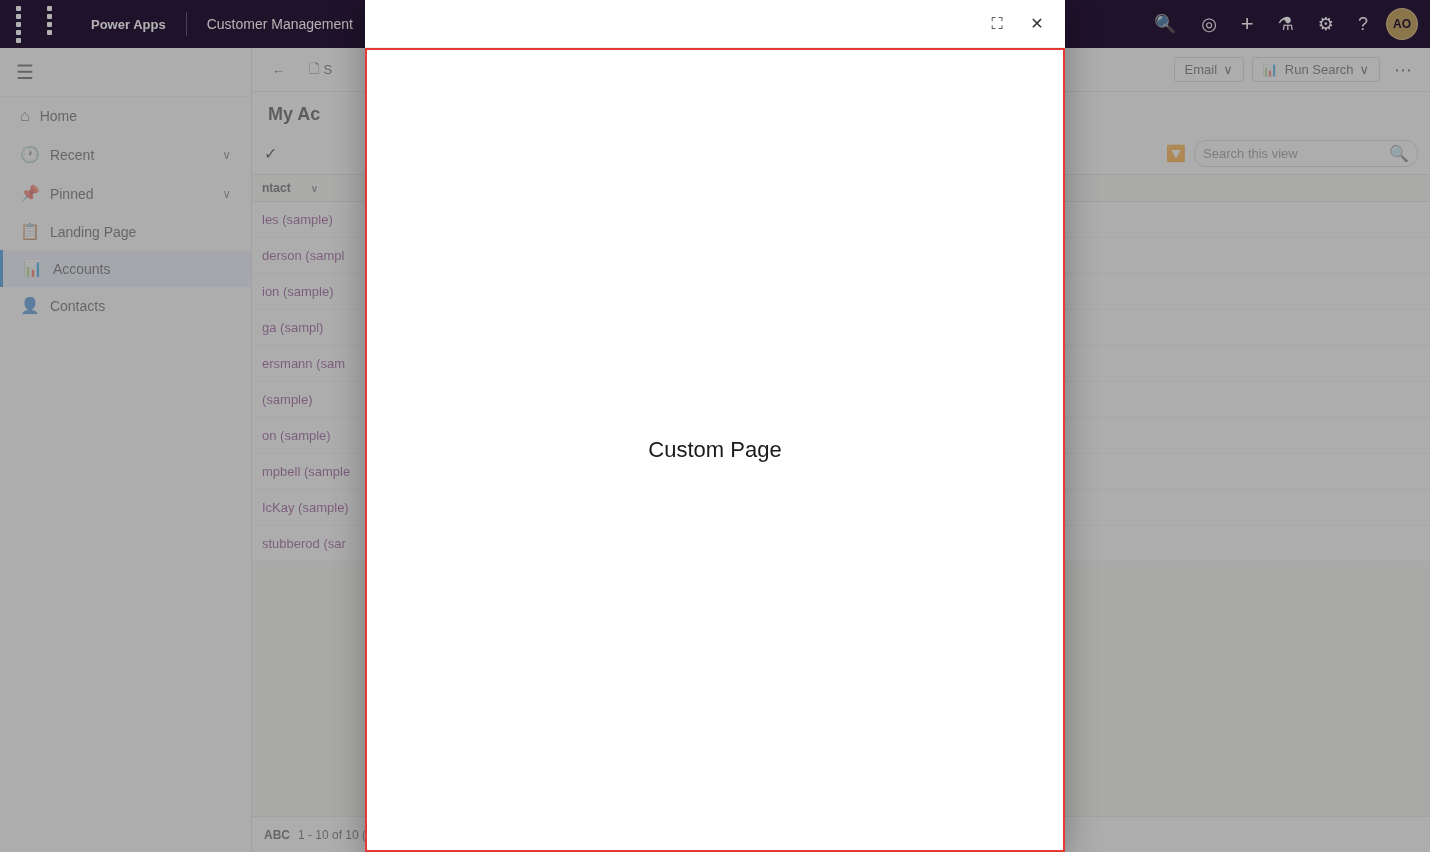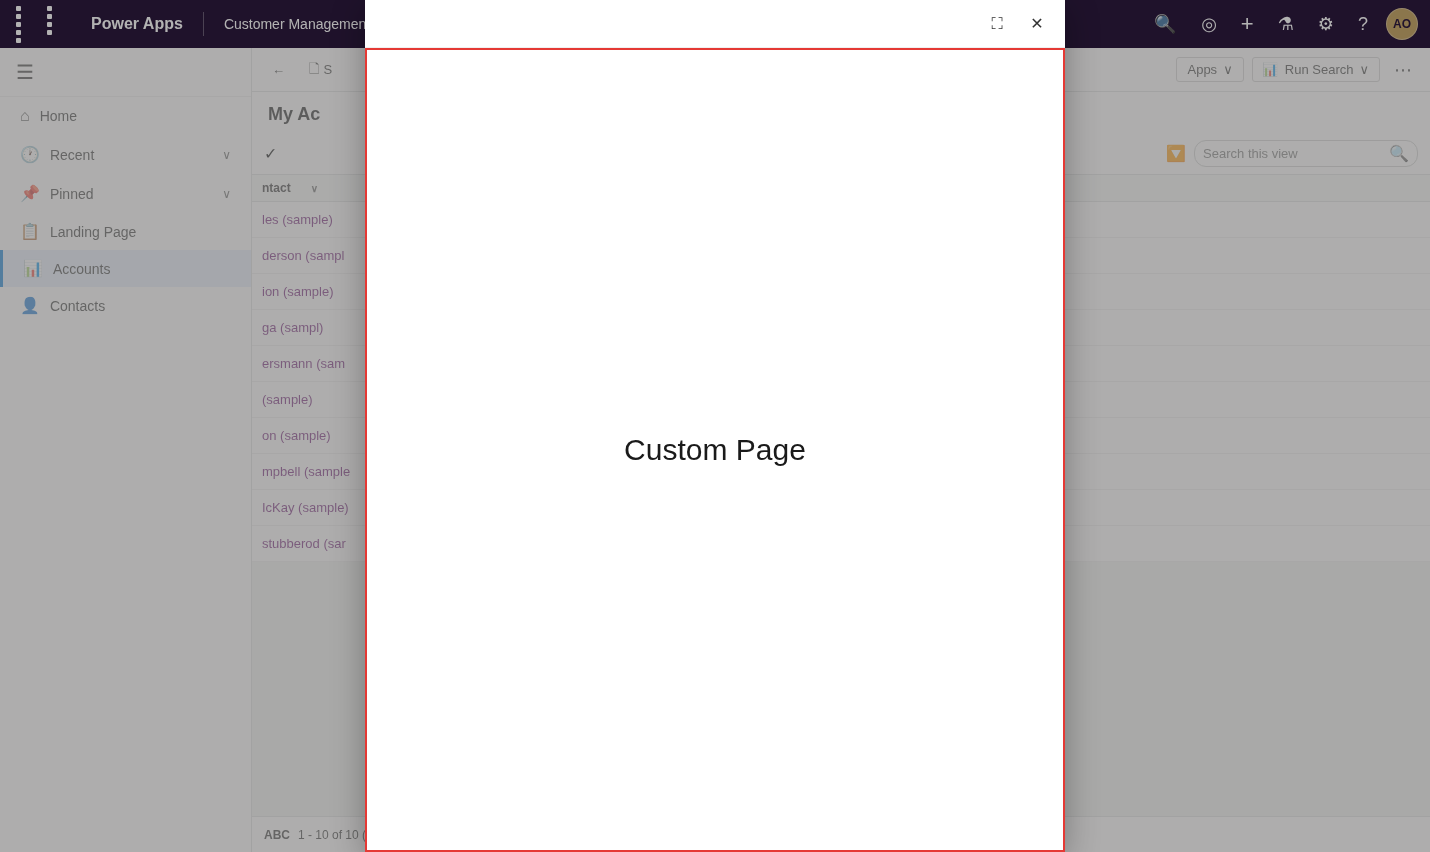--- a/index.html
+++ b/index.html
@@ -23,21 +23,21 @@
       cursor: pointer;
       padding: 4px;
     }
     .top-bar-grid-dot {
       width: 5px; height: 5px;
       background: #fff;
       border-radius: 1px;
     }
     .top-bar-logo {
       color: #fff;
-      font-size: 16px;
+      font-size: 13px;
       font-weight: 600;
       margin-right: 0;
     }
     .top-bar-divider {
       width: 1px;
       height: 24px;
       background: rgba(255,255,255,0.3);
       margin: 0 8px;
     }
     .top-bar-app-name {
@@ -313,21 +313,21 @@
     }
     .modal-body {
       flex: 1;
       border: 2px solid #e53935;
       margin: 0;
       display: flex;
       align-items: center;
       justify-content: center;
     }
     .modal-content-label {
-      font-size: 30px;
+      font-size: 22px;
       color: #1a1a1a;
       font-weight: 400;
     }
 
     
     .dimmed { opacity: 0.5; pointer-events: none; }
   </style>
 </head>
 <body>
 
@@ -398,21 +398,21 @@
     <div class="main-toolbar">
       <button class="toolbar-btn">
         <span>←</span>
       </button>
       <button class="toolbar-btn">
         <span>🗋</span>
         <span>S</span>
       </button>
       <div class="toolbar-spacer"></div>
       <button class="run-report-btn">
-        <span>Apps</span>
+        <span>Email</span>
         <span>∨</span>
       </button>
       <button class="run-report-btn">
         <span>📊</span>
         <span>Run Search</span>
         <span>∨</span>
       </button>
       <span class="toolbar-more">⋯</span>
     </div>
 

